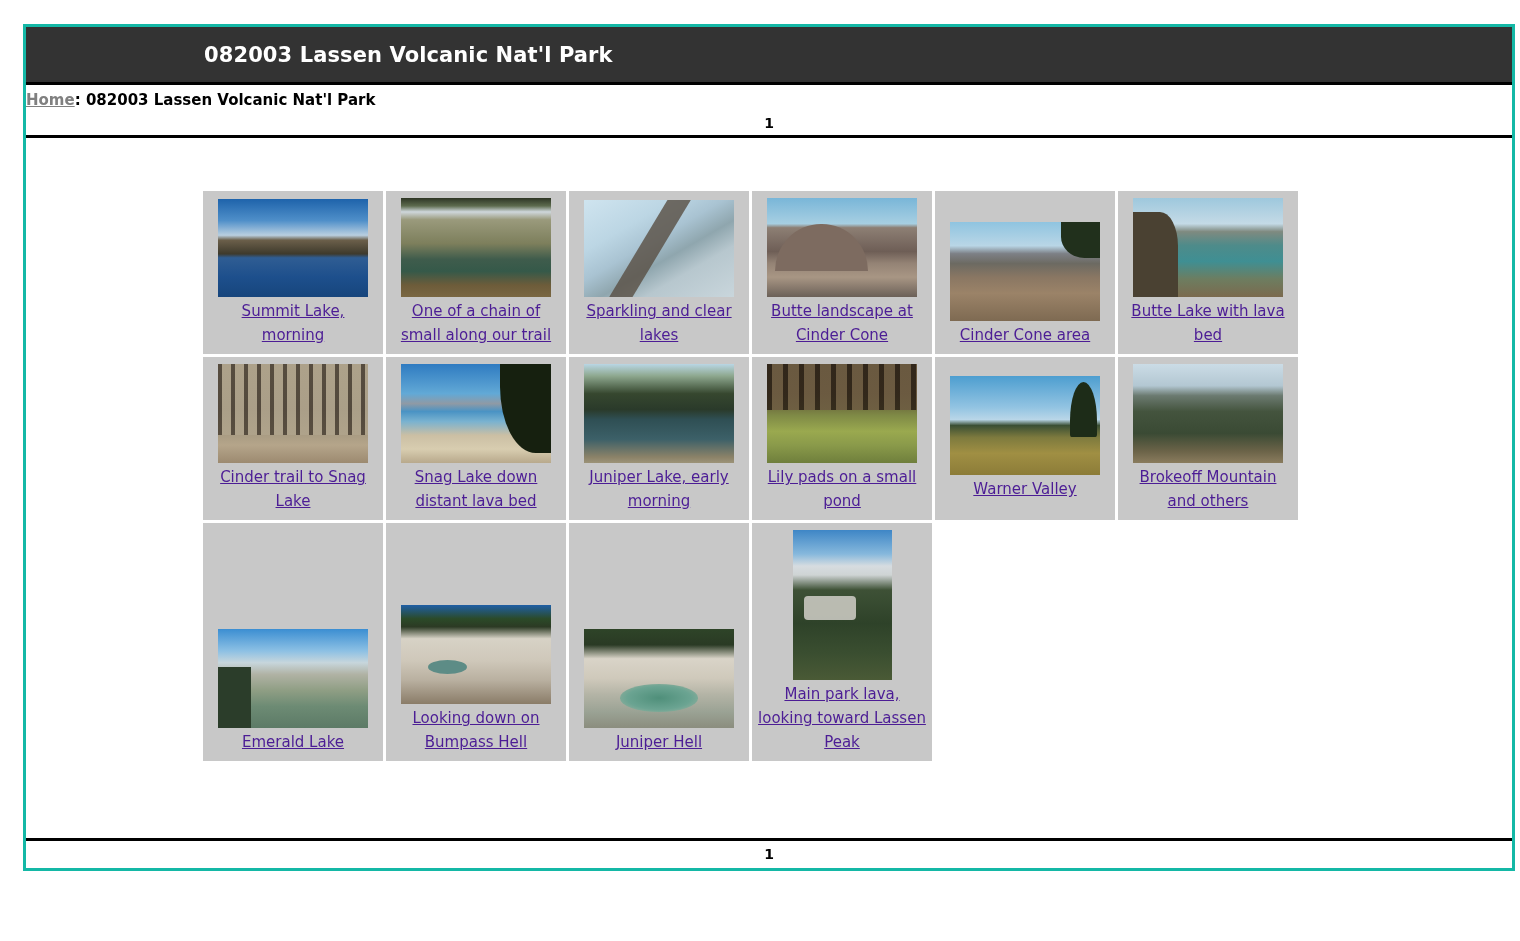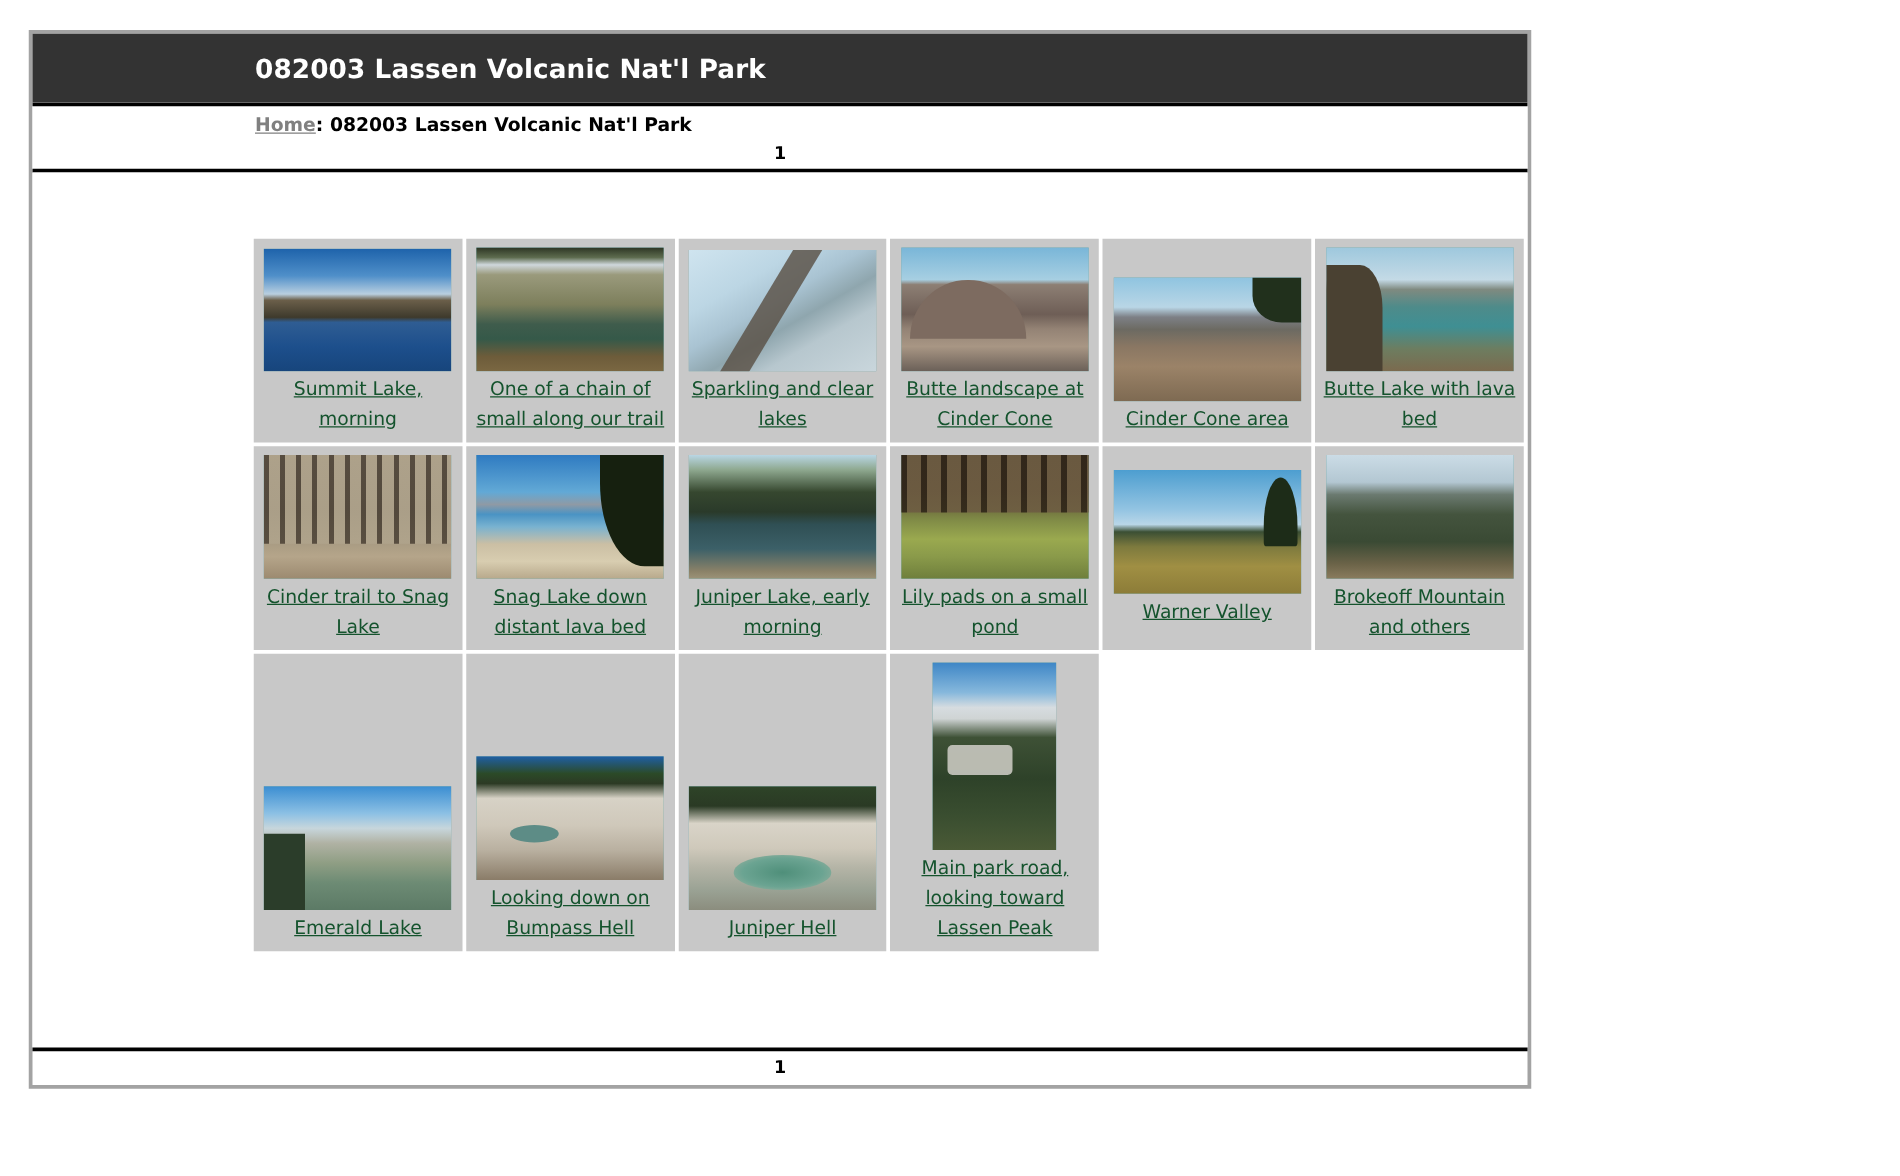--- a/index.html
+++ b/index.html
@@ -6,22 +6,22 @@
   html, body {
     margin: 0; padding: 0;
     width: 1520px; height: 941px;
     background: #ffffff;
     font-family: "DejaVu Sans", sans-serif;
   }
 
   .page {
     position: absolute;
     left: 23px; top: 24px;
-    width: 1202px;
-    border: 3px solid #a3a3a3;
+    width: 1492px;
+    border: 3px solid #14b8a6;
     background: #fff;
   }
 
   
   .titlebar {
     background: #333333;
     height: 55px;
     display: flex;
     align-items: center;
     padding-left: 178px;
@@ -33,21 +33,20 @@
     letter-spacing: 0.1px;
   }
 
   .navbar {
     border-top: 3px solid #000;
     border-bottom: 3px solid #000;
     background: #fff;
     padding: 6px 0 4px 0;
   }
   .crumbline {
-    padding-left: 178px;
     font-size: 15px;
     font-weight: bold;
     color: #000;
   }
   .crumbline a.home {
     color: #808080;
     text-decoration: underline;
     font-weight: bold;
   }
   .pagenums {
@@ -87,21 +86,21 @@
     margin: 0 auto 2px auto;
     border: 0;
     background: #7aa;
     overflow: hidden;
     position: relative;
   }
   .cap {
     display: block;
     font-size: 15px;
     line-height: 24px;
-    color: #14532d;
+    color: #4c1d95;
     text-decoration: underline;
     cursor: pointer;
     word-wrap: break-word;
   }
 
   
   .footerbar {
     border-top: 3px solid #000;
     text-align: center;
     font-size: 14px;
@@ -318,21 +317,21 @@
           <td class="cell">
             <span class="thumb" style="width:150px;height:99px;">
                 <span class="ph p15"></span>
               </span>
             <span class="cap">Juniper Hell</span>
           </td>
           <td class="cell">
             <span class="thumb" style="width:99px;height:150px;">
                 <span class="ph p16"></span>
               </span>
-            <span class="cap">Main park road, looking toward Lassen Peak</span>
+            <span class="cap">Main park lava, looking toward Lassen Peak</span>
           </td>
           <td class="empty"></td>
           <td class="empty"></td>
         </tr>
 
       </tbody>
     </table>
   </div>
 
   <div class="footerbar">

